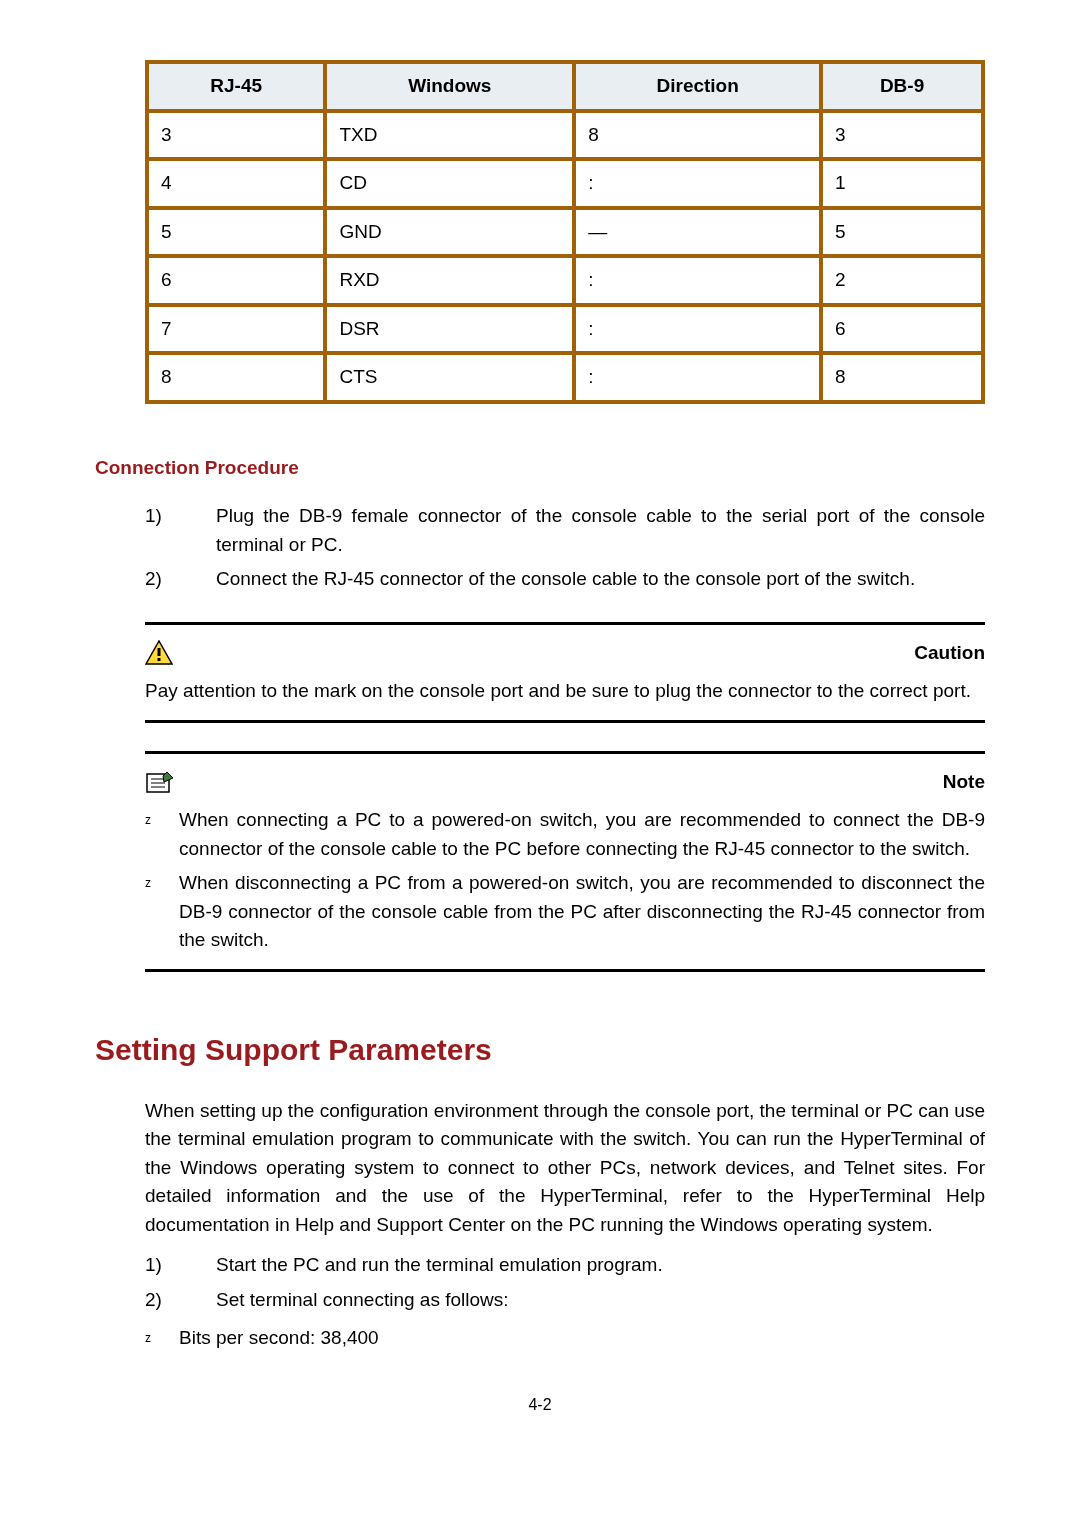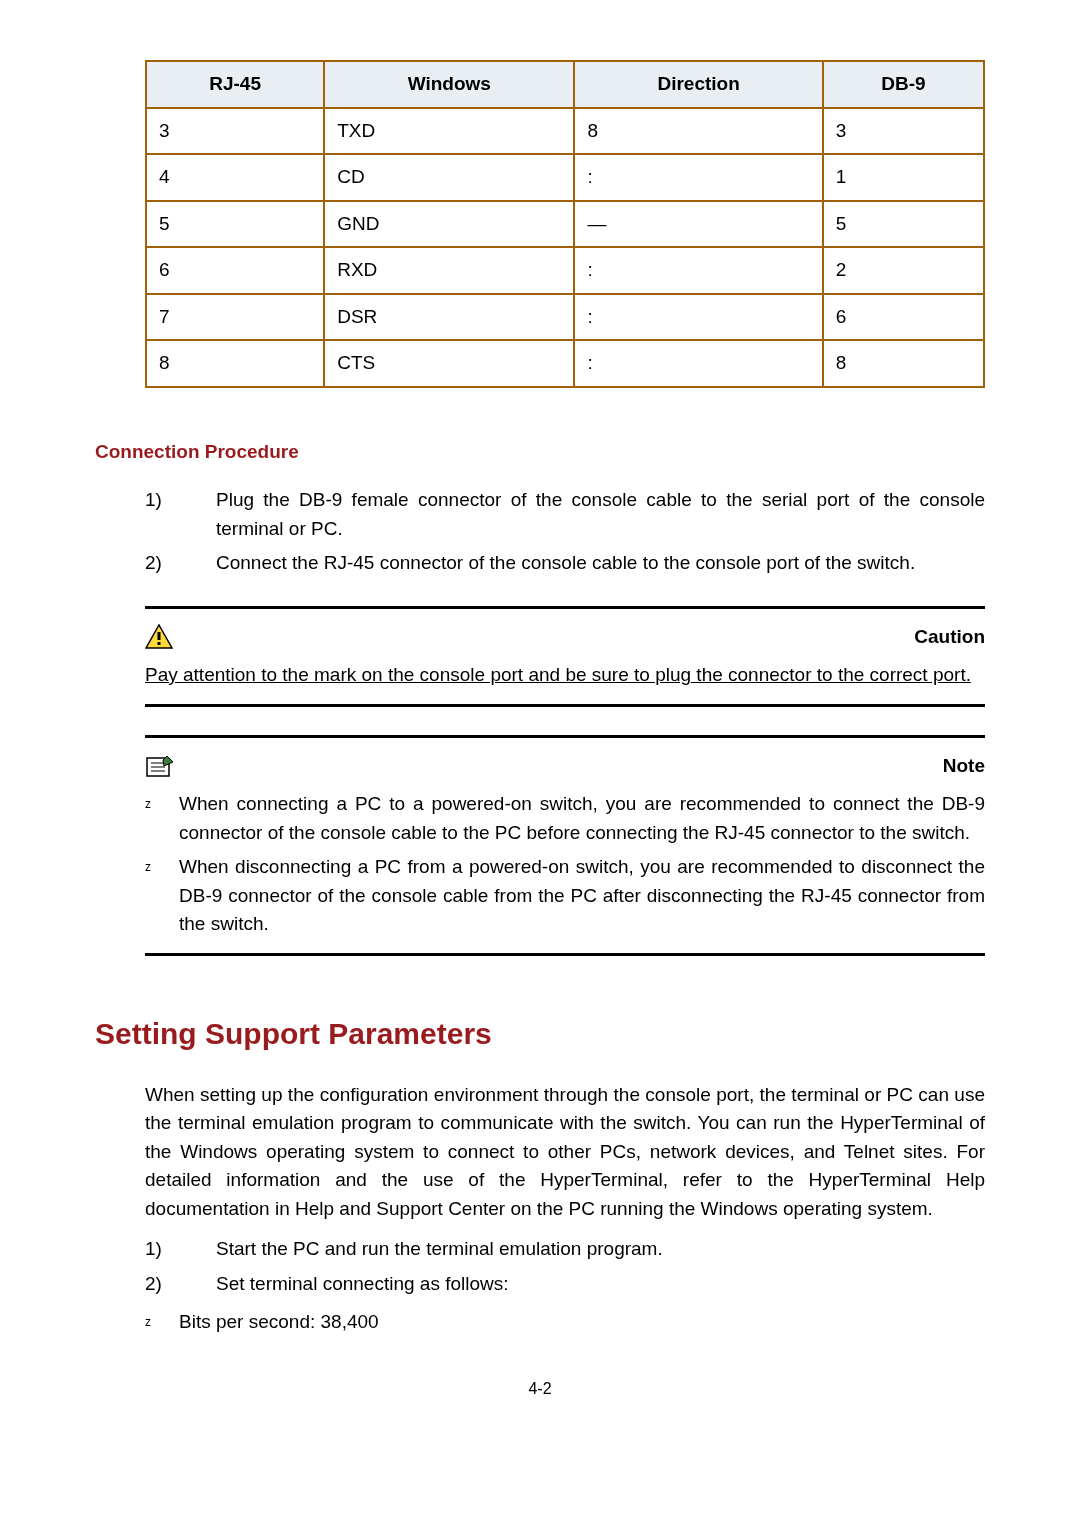--- a/index.html
+++ b/index.html
@@ -16,21 +16,21 @@
   .content{
     padding-left:50px;
   }
   
   table.pin{
     border-collapse:collapse;
     width:100%;
     margin-bottom:50px;
   }
   table.pin th,table.pin td{
-    border:2px solid #a16207;
+    border:4px solid #a16207;
     padding:8px 12px;
     text-align:left;
     font-size:19px;
   }
   table.pin th{
     background:#e9eef2;
     font-weight:bold;
     text-align:center;
   }
   
@@ -101,21 +101,20 @@
     display:flex;
     align-items:center;
     gap:8px;
     font-weight:bold;
     margin-bottom:10px;
     justify-content:space-between;
   }
   .callout-head svg{display:block;}
   .callout-body{
     margin:0 0 4px 0;
-    text-decoration:underline;
   }
   .callout{
     margin-left:0;
   }
   
   .pagenum{
     text-align:center;
     font-size:16px;
     margin-top:40px;
   }

